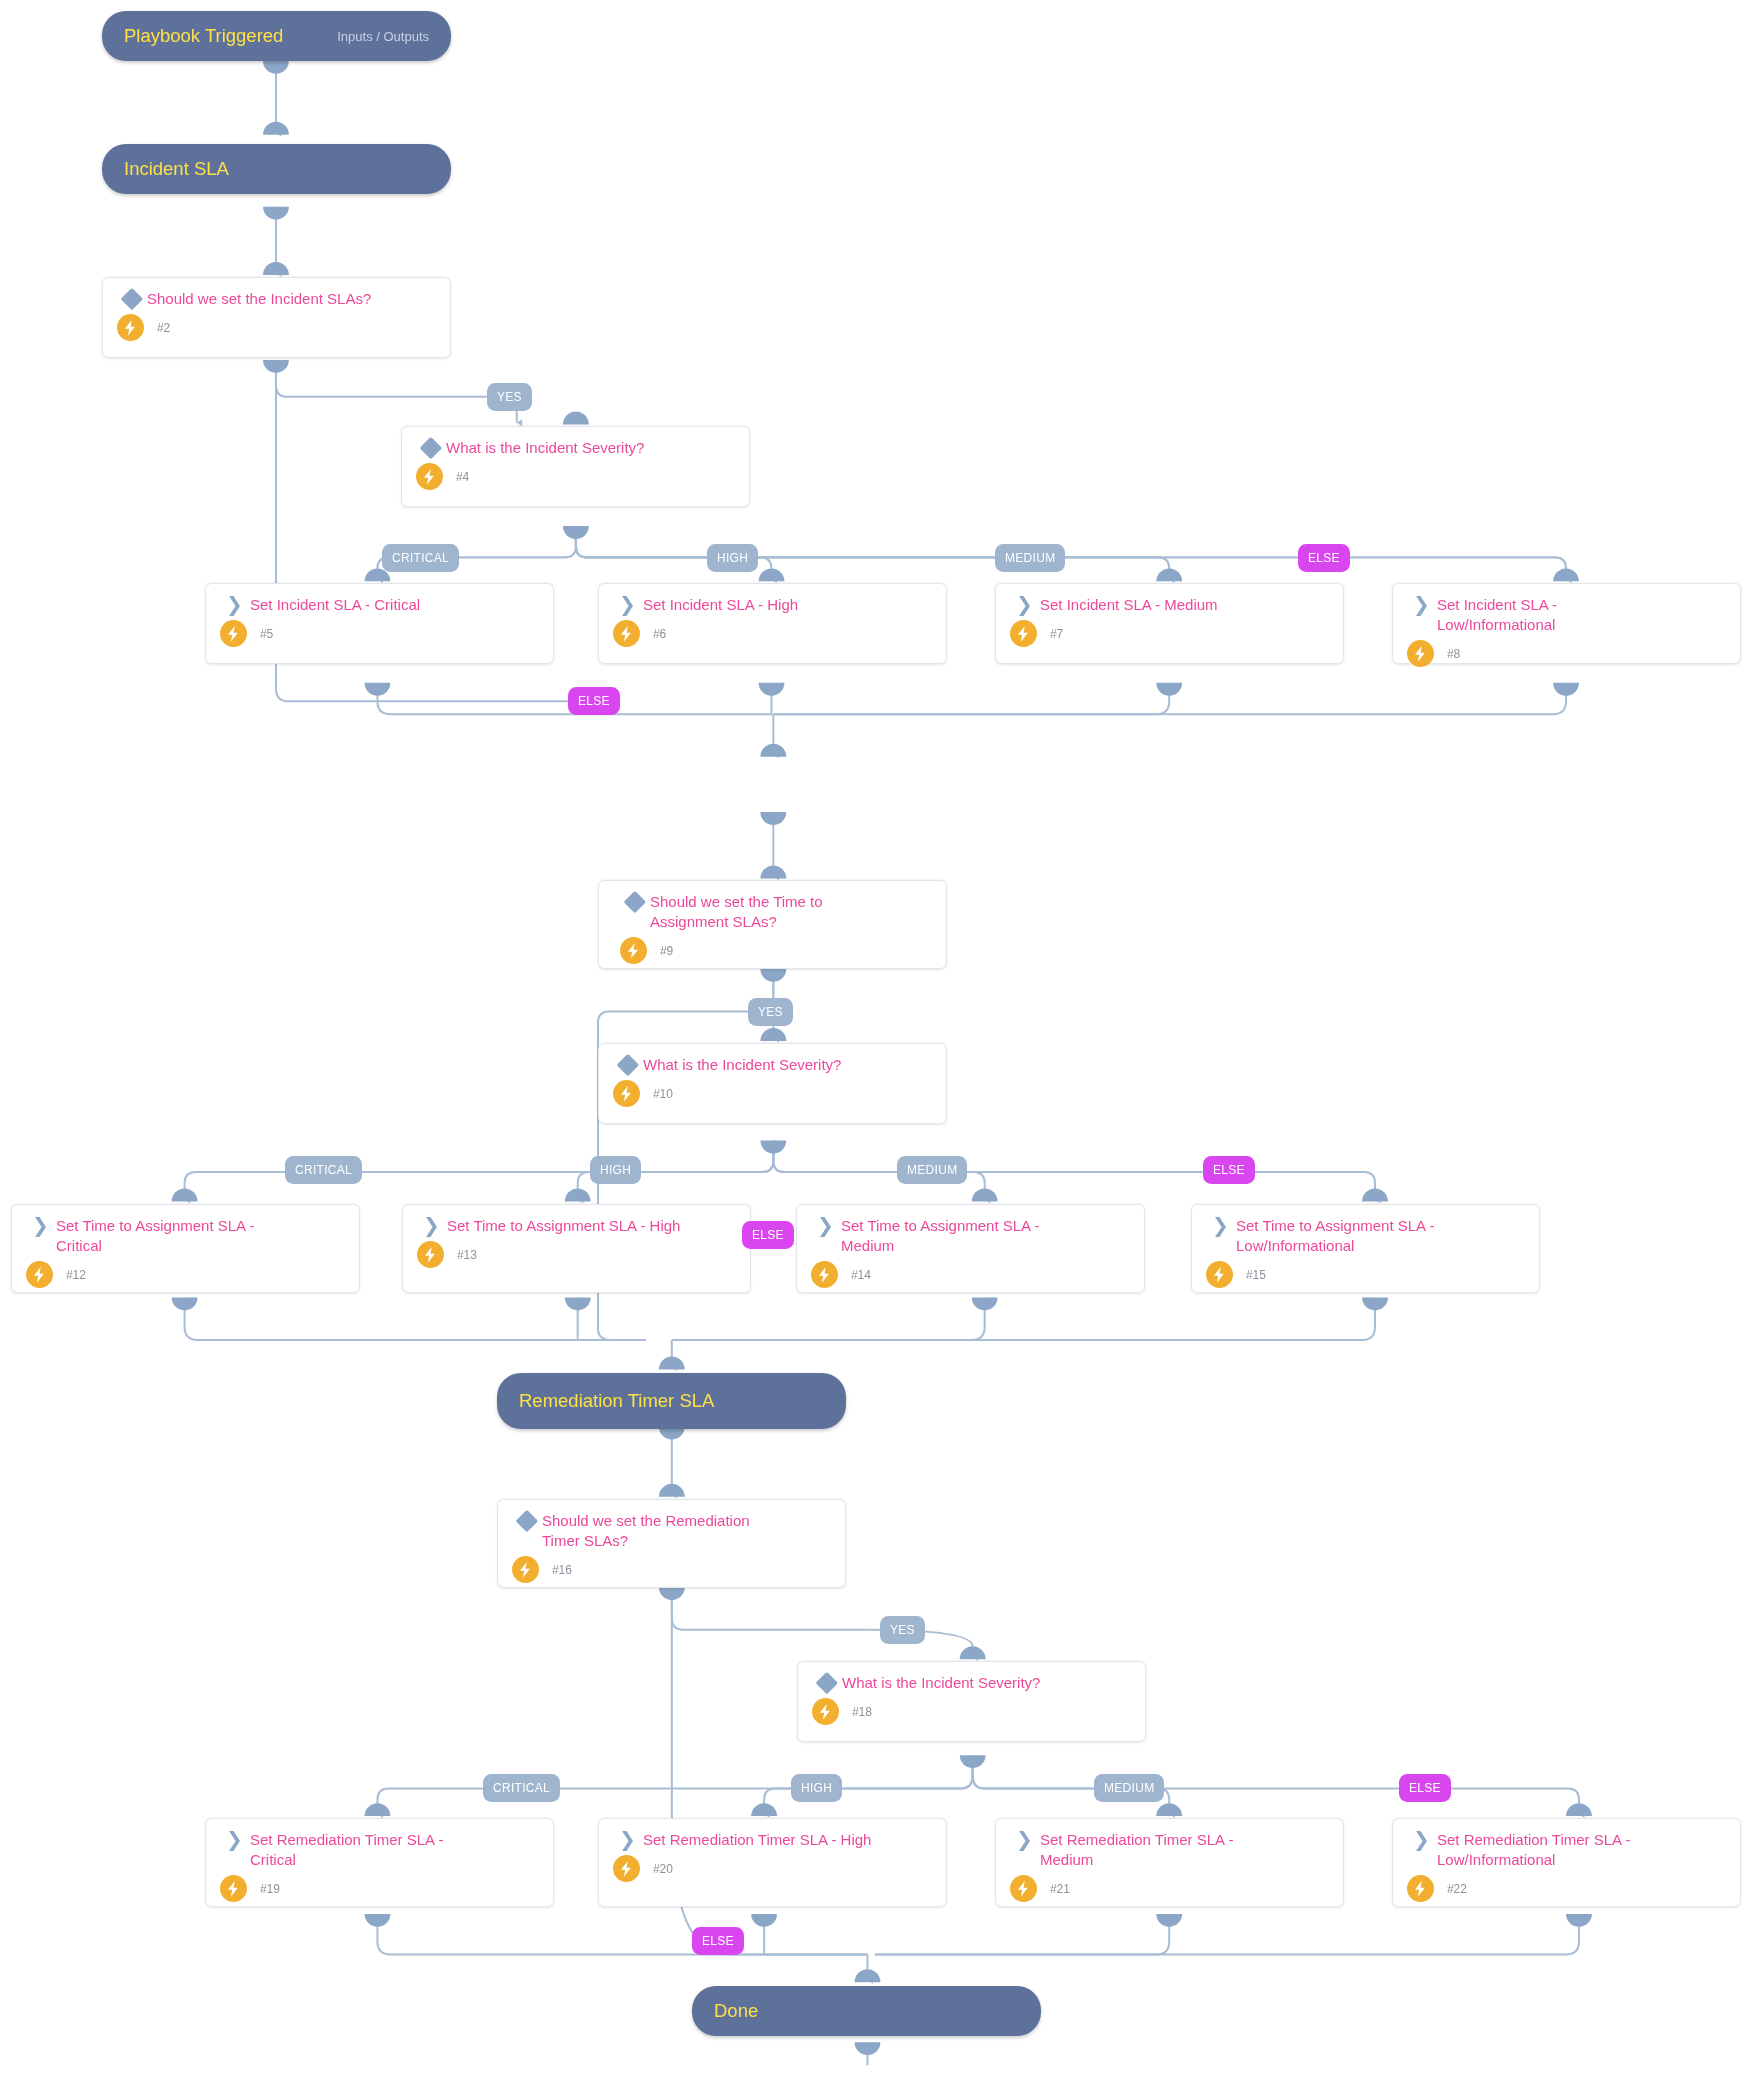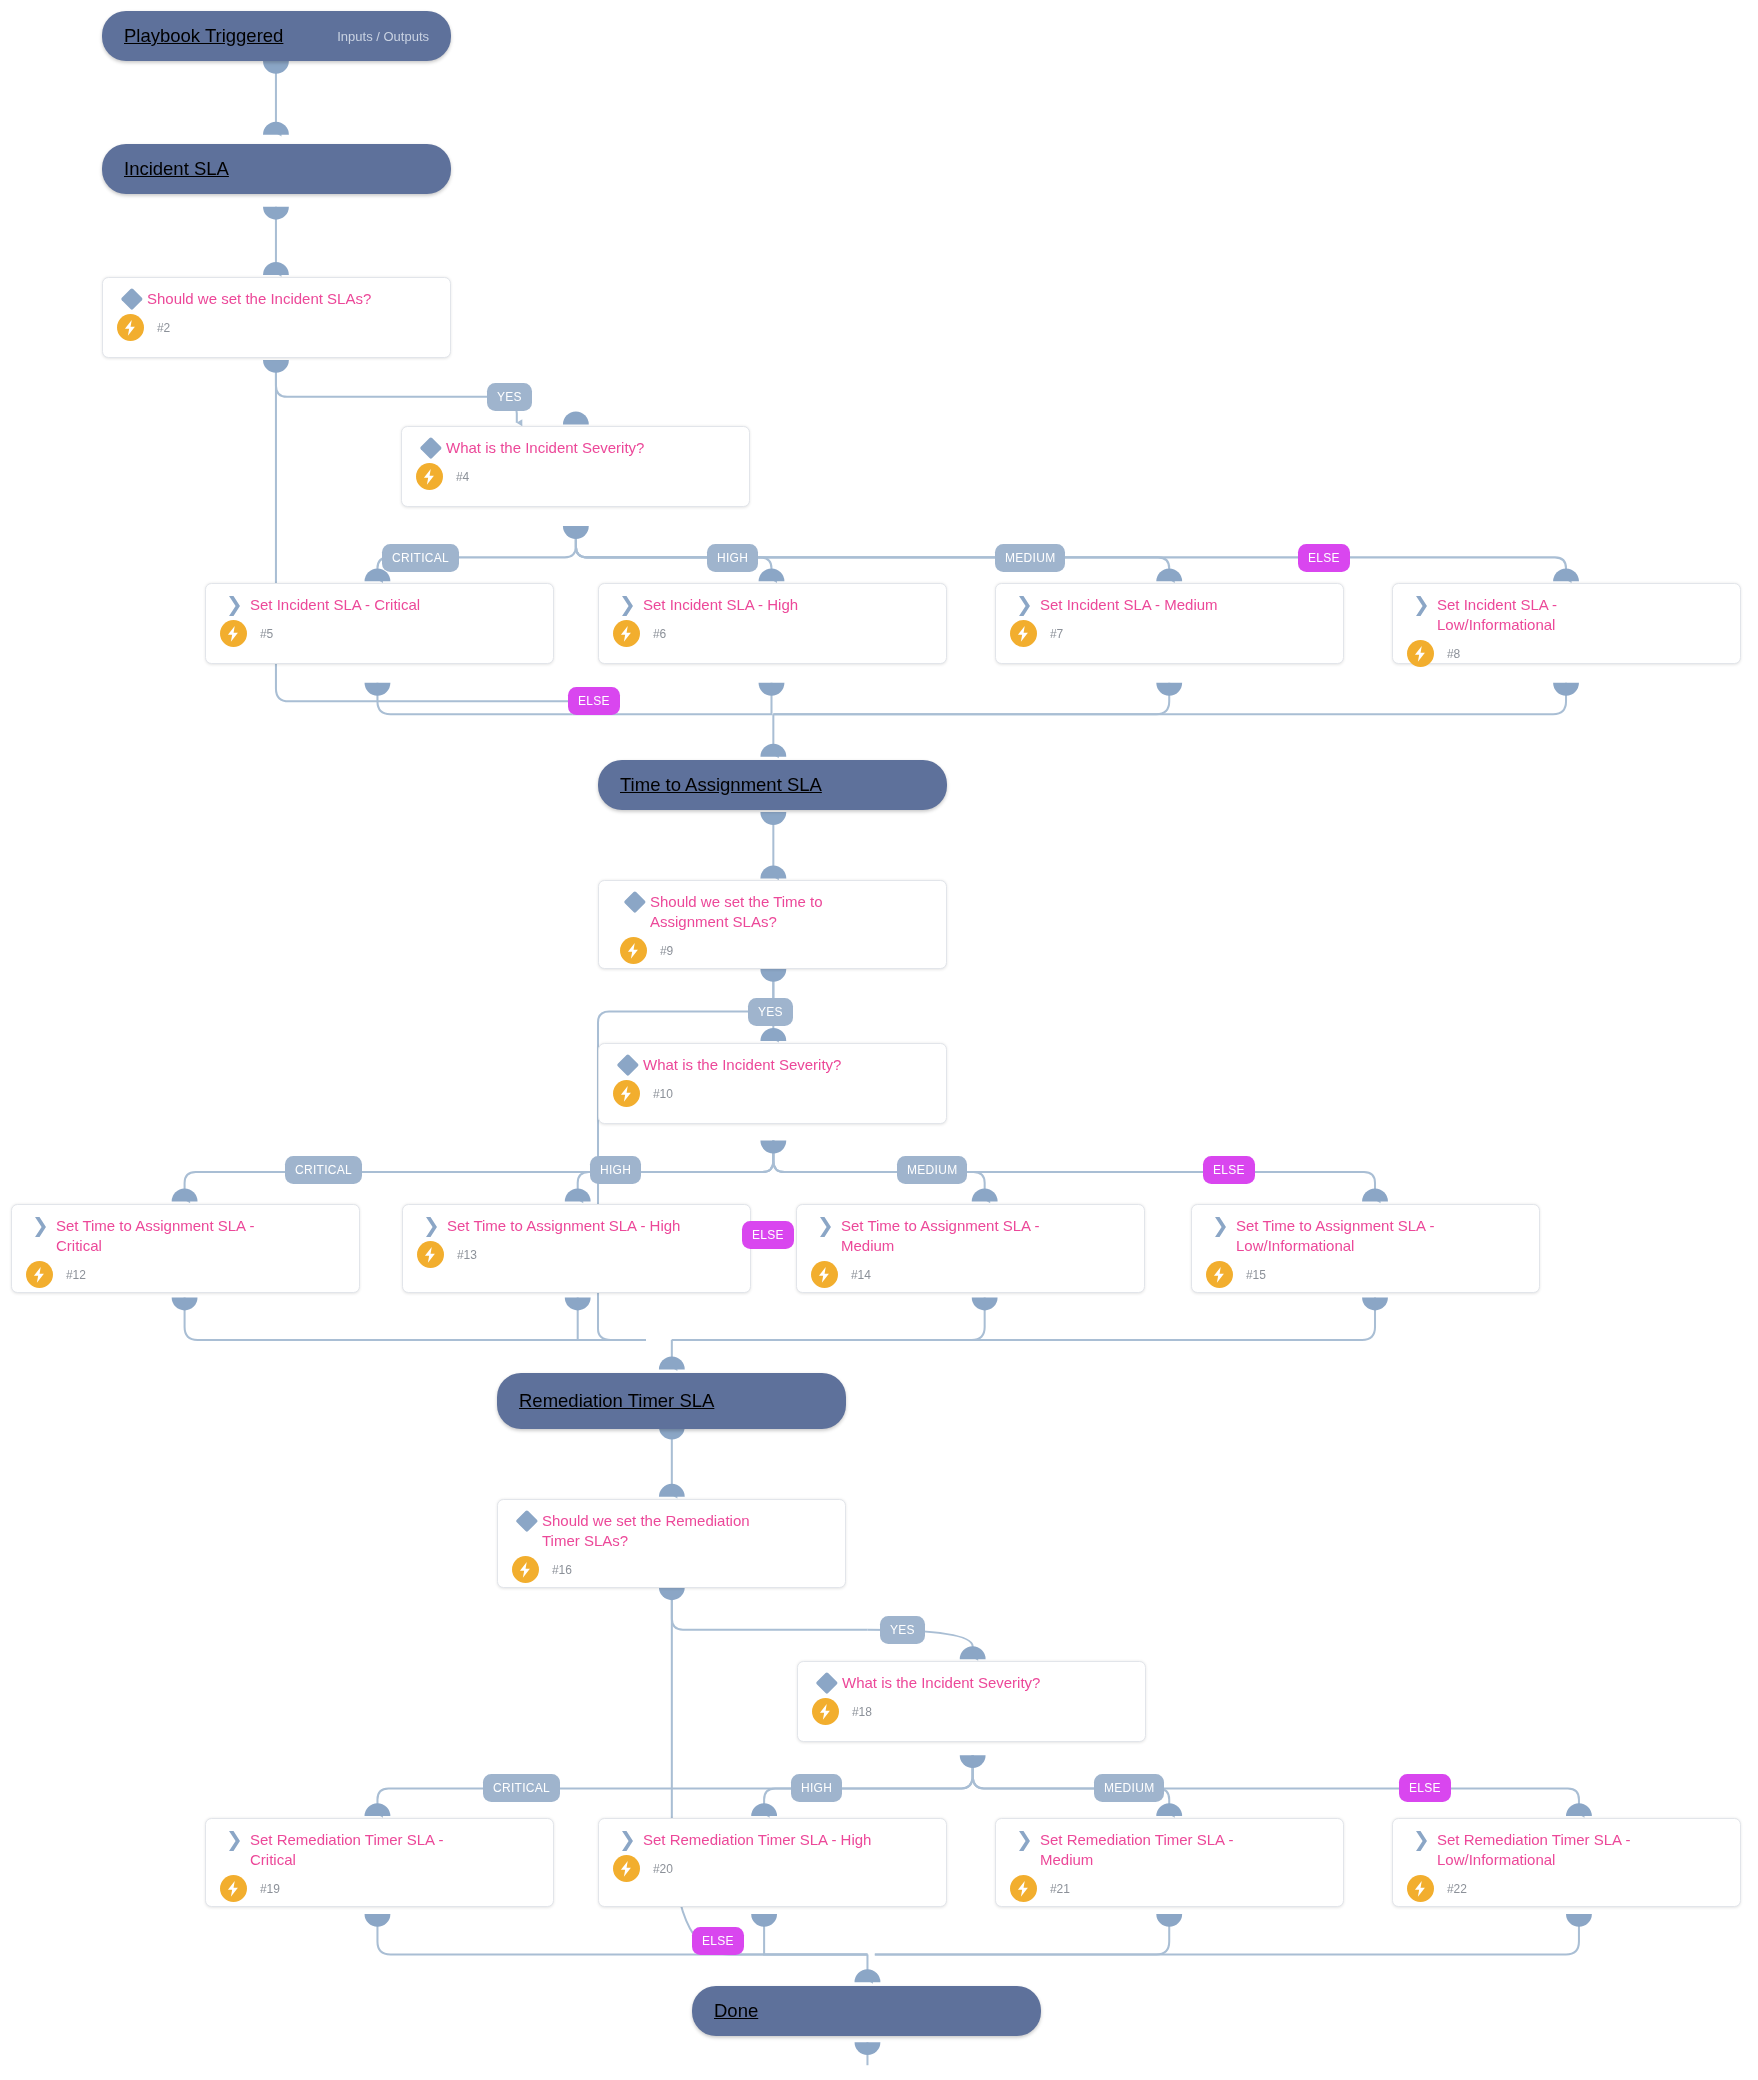--- a/index.html
+++ b/index.html
@@ -30,23 +30,22 @@
     display: flex;
     align-items: center;
     padding: 0 22px;
     color: #ffffff;
     box-shadow: 0 1.8px 3.7px rgba(0,0,0,0.22);
     z-index: 3;
   }
   .pill .pill-title {
     font-size: 18.5px;
     font-weight: 400;
-    color: #000000;
+    color: #fde047;
     white-space: nowrap;
-    text-decoration: underline;
   }
   .pill .pill-sub {
     margin-left: auto;
     font-size: 13px;
     color: #c9d2e2;
     white-space: nowrap;
   }
 
   
   .card {
@@ -262,23 +261,20 @@
 
   <div class="pill" style="left:102px; top:11px; width:349px; height:50px;">
     <span class="pill-title">Playbook Triggered</span>
     <span class="pill-sub">Inputs / Outputs</span>
   </div>
 
   <div class="pill" style="left:102px; top:144px; width:349px; height:50px;">
     <span class="pill-title">Incident SLA</span>
   </div>
 
-  <div class="pill" style="left:598px; top:760px; width:349px; height:50px;">
-    <span class="pill-title">Time to Assignment SLA</span>
-  </div>
 
   <div class="pill" style="left:497px; top:1373px; width:349px; height:56px;">
     <span class="pill-title">Remediation Timer SLA</span>
   </div>
 
   <div class="pill" style="left:692px; top:1986px; width:349px; height:50px;">
     <span class="pill-title">Done</span>
   </div>
 
   <div class="card" style="left:102px; top:277px; width:349px; height:81px;">

